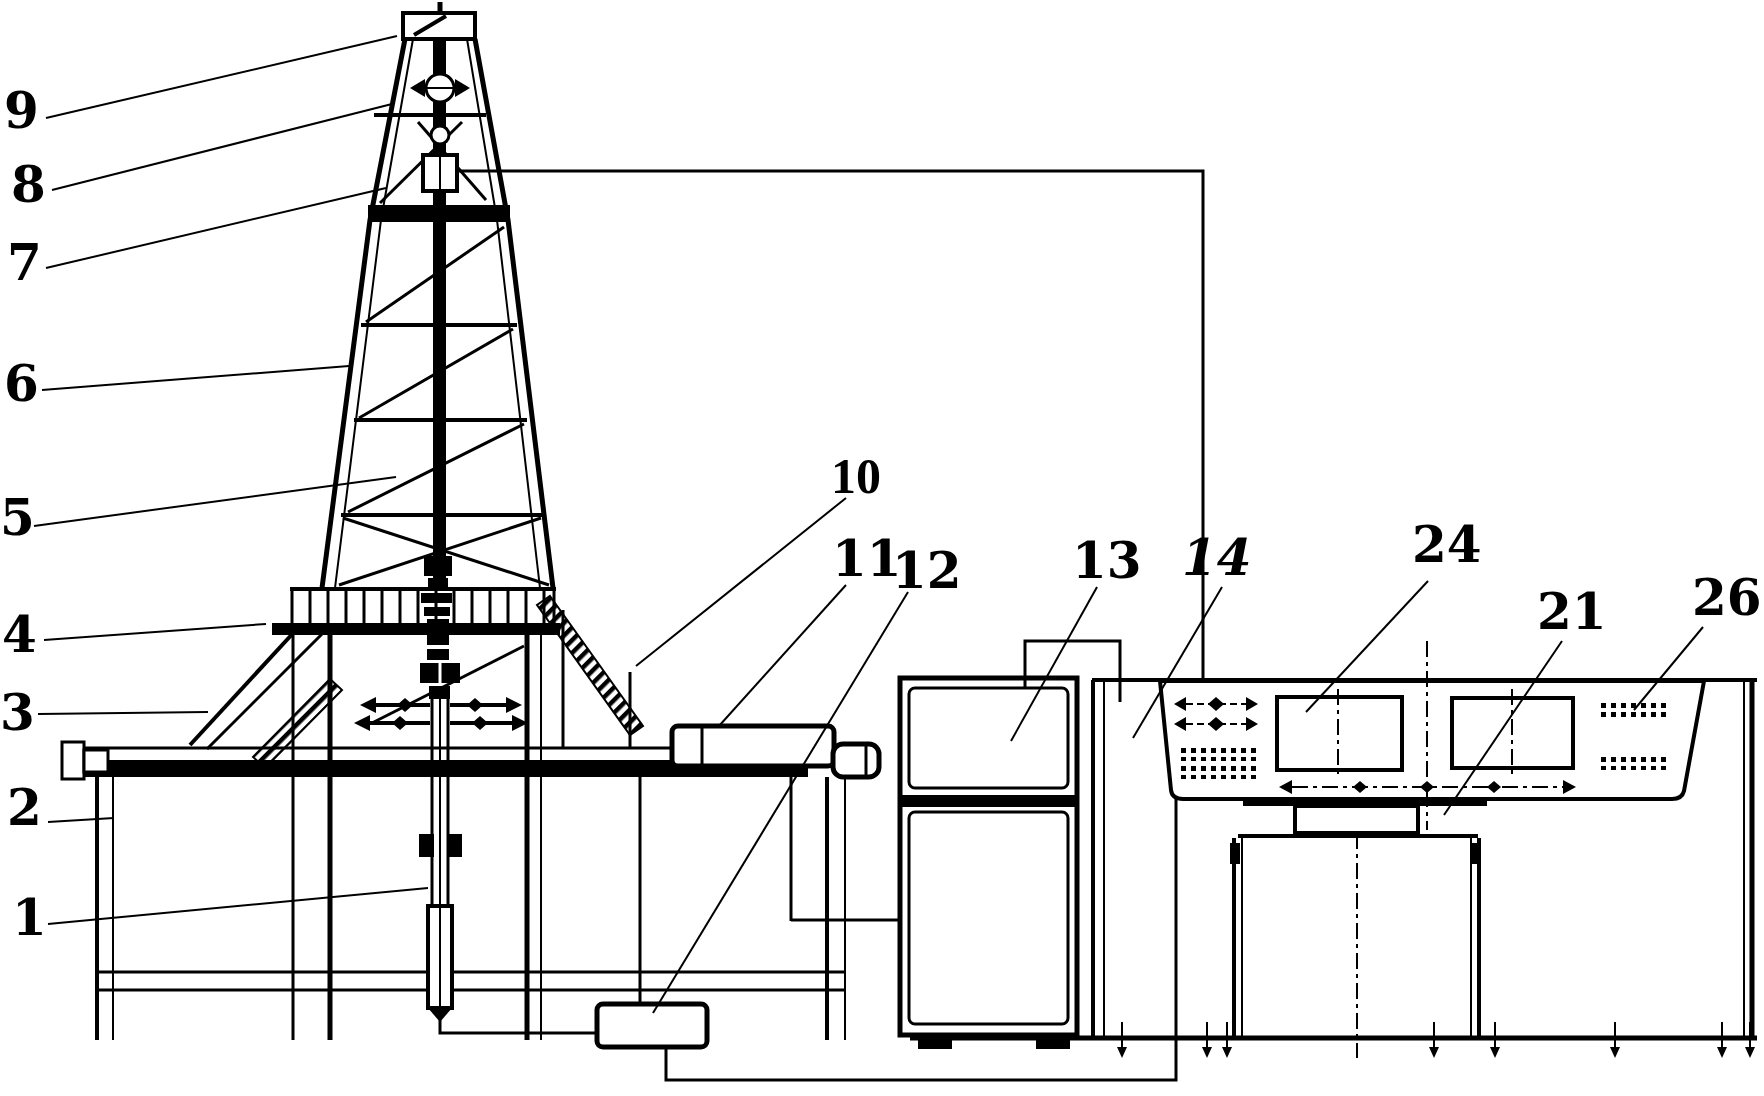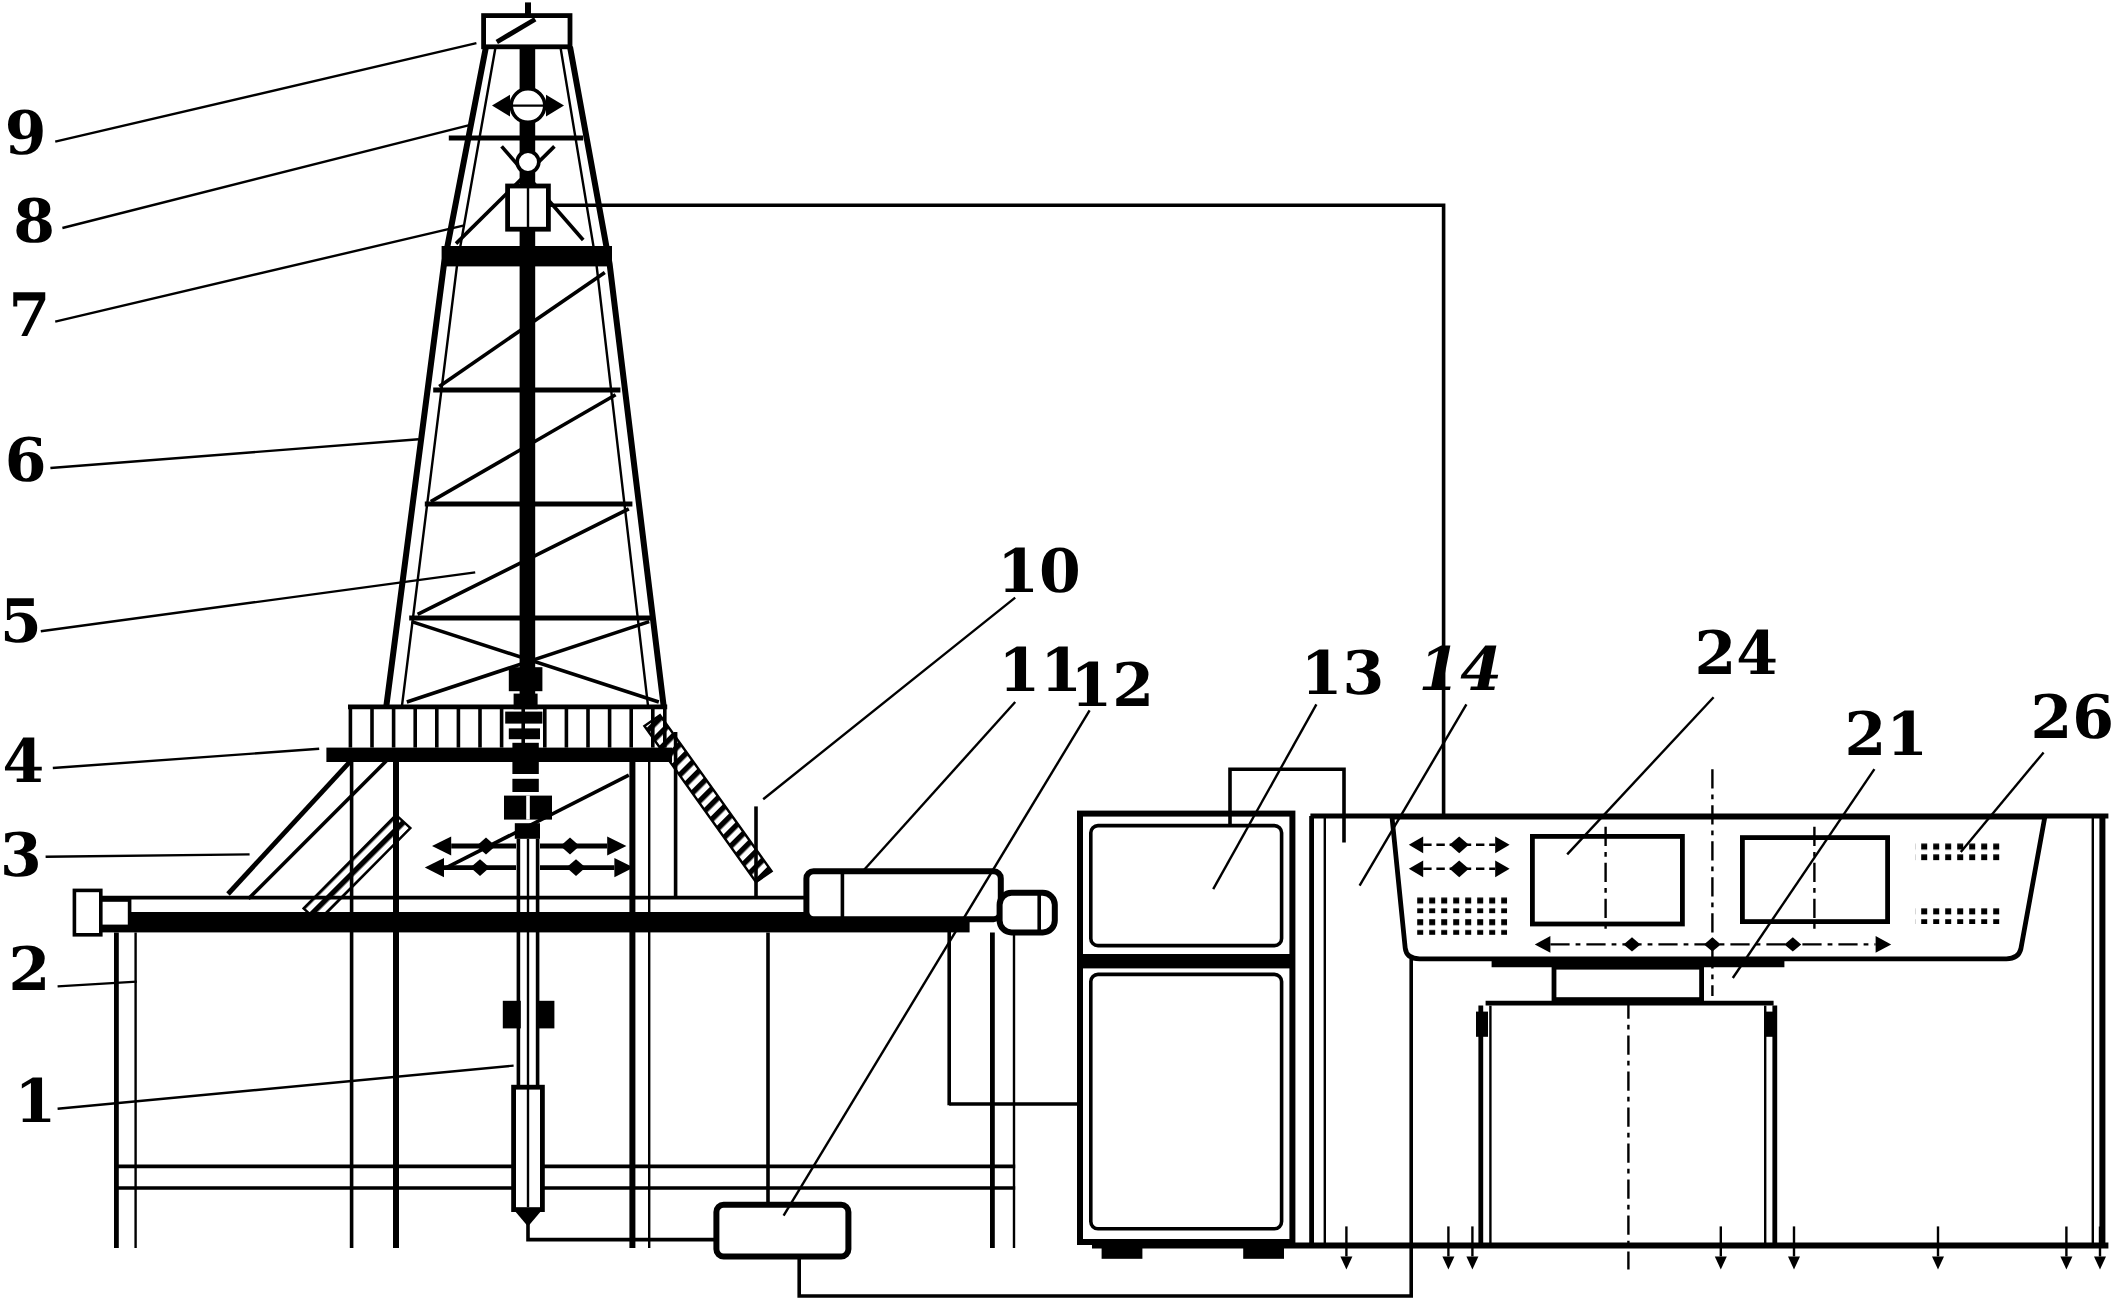--- a/index.html
+++ b/index.html
@@ -305,22 +305,22 @@
 
 <div class="ref-label" style="left:12px;  top:893px;">1</div>
 <div class="ref-label" style="left:7px;   top:783px;">2</div>
 <div class="ref-label" style="left:0px;   top:688px;">3</div>
 <div class="ref-label" style="left:2px;   top:610px;">4</div>
 <div class="ref-label" style="left:0px;   top:493px;">5</div>
 <div class="ref-label" style="left:4px;   top:359px;">6</div>
 <div class="ref-label" style="left:7px;   top:238px;">7</div>
 <div class="ref-label" style="left:11px;  top:160px;">8</div>
 <div class="ref-label" style="left:4px;   top:86px;">9</div>
-<div class="ref-label" style="left:831px; top:451px;">10</div>
+<div class="ref-label" style="left:831px; top:451px;font-family:Liberation Serif, serif;">10</div>
 <div class="ref-label" style="left:819px; top:534px;margin-left:13px;">11</div>
 <div class="ref-label" style="left:892px; top:546px;">12</div>
-<div class="ref-label" style="left:1072px;top:536px;margin-left:12px;">13</div>
+<div class="ref-label" style="left:1072px;top:536px;">13</div>
 <div class="ref-label" style="left:1182px;top:533px;font-style:italic;">14</div>
 <div class="ref-label" style="left:1412px;top:520px;">24</div>
 <div class="ref-label" style="left:1537px;top:587px;">21</div>
 <div class="ref-label" style="left:1692px;top:573px;">26</div>
 
 </div>
 
 </body></html>

